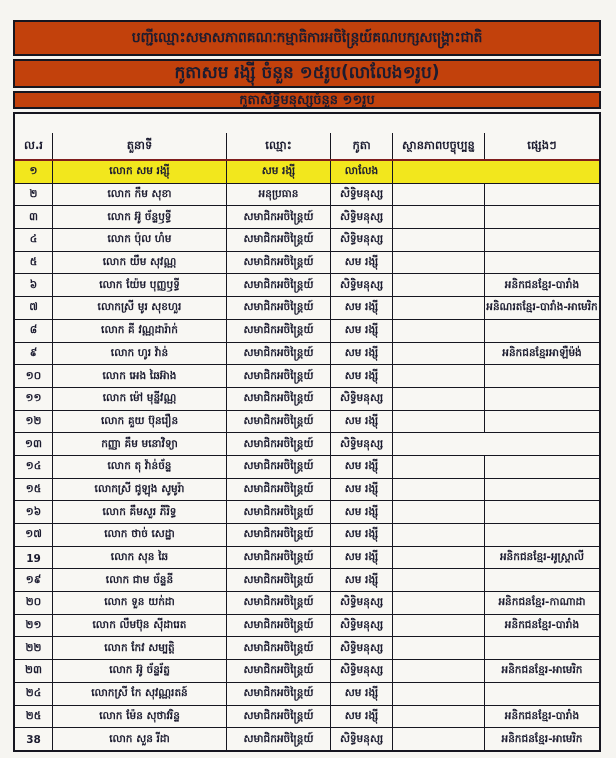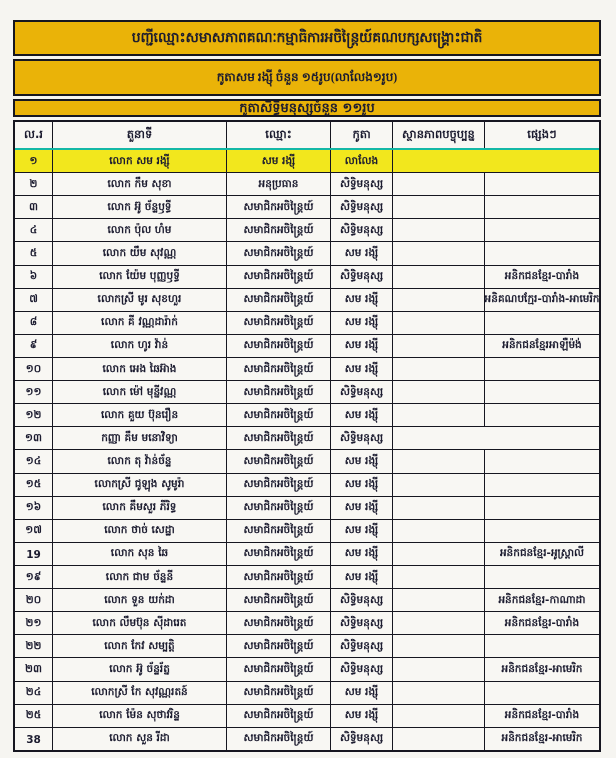--- a/index.html
+++ b/index.html
@@ -11,48 +11,48 @@
     position:relative;
     overflow:hidden;
   }
   .doc{
     position:absolute;left:13px;top:20px;width:588px;height:732px;
     display:flex;flex-direction:column;gap:3px;
     box-sizing:border-box;
   }
   .band{
     border:2px solid #161620;
-    background:#eab308;
+    background:#c2410c;
     display:flex;align-items:center;justify-content:center;
     text-align:center;
     font-weight:bold;
     box-sizing:border-box;
     flex:0 0 auto;
     overflow:hidden;
   }
   .band.title{height:36px;font-size:14px;letter-spacing:-0.2px;}
-  .band.sub{height:37px;font-size:12px;font-family:Liberation Serif, serif;}
+  .band.sub{height:29px;font-size:17px;}
   .band.sub2{height:18px;font-size:13px;}
   .grid-wrap{
     border:2px solid #161620;
     background:#f8f7f3;
     flex:1 1 auto;
     display:flex;flex-direction:column;
     box-sizing:border-box;
     overflow:hidden;
   }
   .row{
     display:grid;
     grid-template-columns:38px 174px 104px 62px 92px 1fr;
     border-bottom:1px solid #161620;
     flex:1 1 0;
     min-height:0;
   }
   .row:last-child{border-bottom:none;}
-  .row.head{flex:0 0 26px;font-weight:bold;border-bottom:2px solid #14b8a6;}
+  .row.head{flex:0 0 26px;font-weight:bold;border-bottom:2px solid #7f1d1d;margin-top:19px;}
   .cell{
     border-right:1px solid #161620;
     display:flex;align-items:center;justify-content:center;
     text-align:center;
     font-size:10.5px;
     font-weight:bold;
     white-space:nowrap;
     overflow:hidden;
     padding:0 2px;
     box-sizing:border-box;
@@ -124,21 +124,21 @@
           <div class="cell">សិទ្ធិមនុស្ស</div>
           <div class="cell"></div>
           <div class="cell">អនិកជនខ្មែរ-បារាំង</div>
         </div>
         <div class="row">
           <div class="cell">៧</div>
           <div class="cell">លោកស្រី មូរ សុខហួរ</div>
           <div class="cell">សមាជិកអចិន្ត្រៃយ៍</div>
           <div class="cell">សម រង្ស៊ី</div>
           <div class="cell"></div>
-          <div class="cell">អនិគណបក្មែរ-បារាំង-អាមេរិក</div>
+          <div class="cell">អនិណរតន្មែរ-បារាំង-អាមេរិក</div>
         </div>
         <div class="row">
           <div class="cell">៨</div>
           <div class="cell">លោក គី វណ្ណដារ៉ាក់</div>
           <div class="cell">សមាជិកអចិន្ត្រៃយ៍</div>
           <div class="cell">សម រង្ស៊ី</div>
           <div class="cell"></div>
           <div class="cell"></div>
         </div>
         <div class="row">

